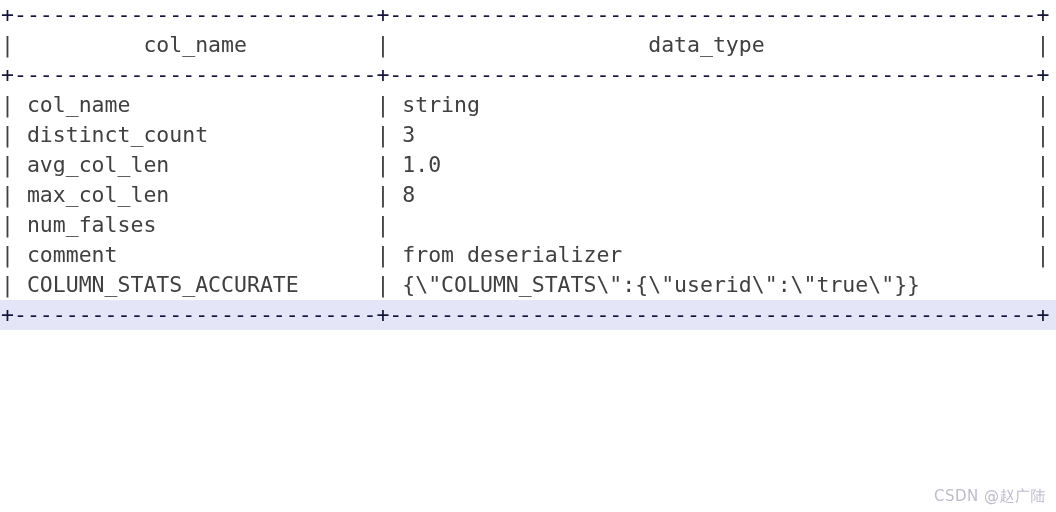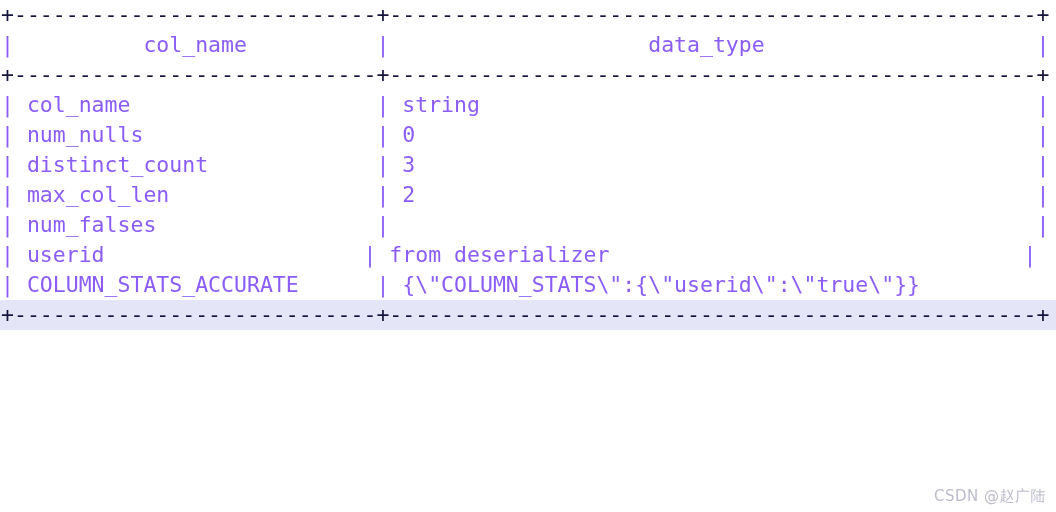--- a/index.html
+++ b/index.html
@@ -24,21 +24,21 @@
 
   
   .line {
     position: relative;
     height: 30px;
     line-height: 30px;
     white-space: pre;
     font-family: "DejaVu Sans Mono", "Liberation Mono", monospace;
     font-size: 21.5px;
     letter-spacing: 0px;
-    color: #8b5cf6;
+    color: #404040;
     padding-left: 1px;
   }
 
   .line.rule {
     color: #14143c;
   }
 
   
   .line.selected {
     background: #e5e5f8;
@@ -61,23 +61,23 @@
 </head>
 <body>
 
 <div id="terminal">
 
   <div class="line rule">+----------------------------+--------------------------------------------------+</div>
   <div class="line">|          col_name          |                    data_type                     |</div>
   <div class="line rule">+----------------------------+--------------------------------------------------+</div>
 
   <div class="line">| col_name                   | string                                           |</div>
-  <div class="line">| num_nulls                  | 0                                                |</div>
   <div class="line">| distinct_count             | 3                                                |</div>
-  <div class="line">| max_col_len                | 2                                                |</div>
+  <div class="line">| avg_col_len                | 1.0                                              |</div>
+  <div class="line">| max_col_len                | 8                                                |</div>
   <div class="line">| num_falses                 |                                                  |</div>
-  <div class="line">| userid                    | from deserializer                                |</div>
+  <div class="line">| comment                    | from deserializer                                |</div>
   <div class="line">| COLUMN_STATS_ACCURATE      | {\"COLUMN_STATS\":{\"userid\":\"true\"}}              |</div>
 
   <div class="line rule selected">+----------------------------+--------------------------------------------------+</div>
 
   <div class="watermark">CSDN @赵广陆</div>
 </div>
 
 </body></html>

